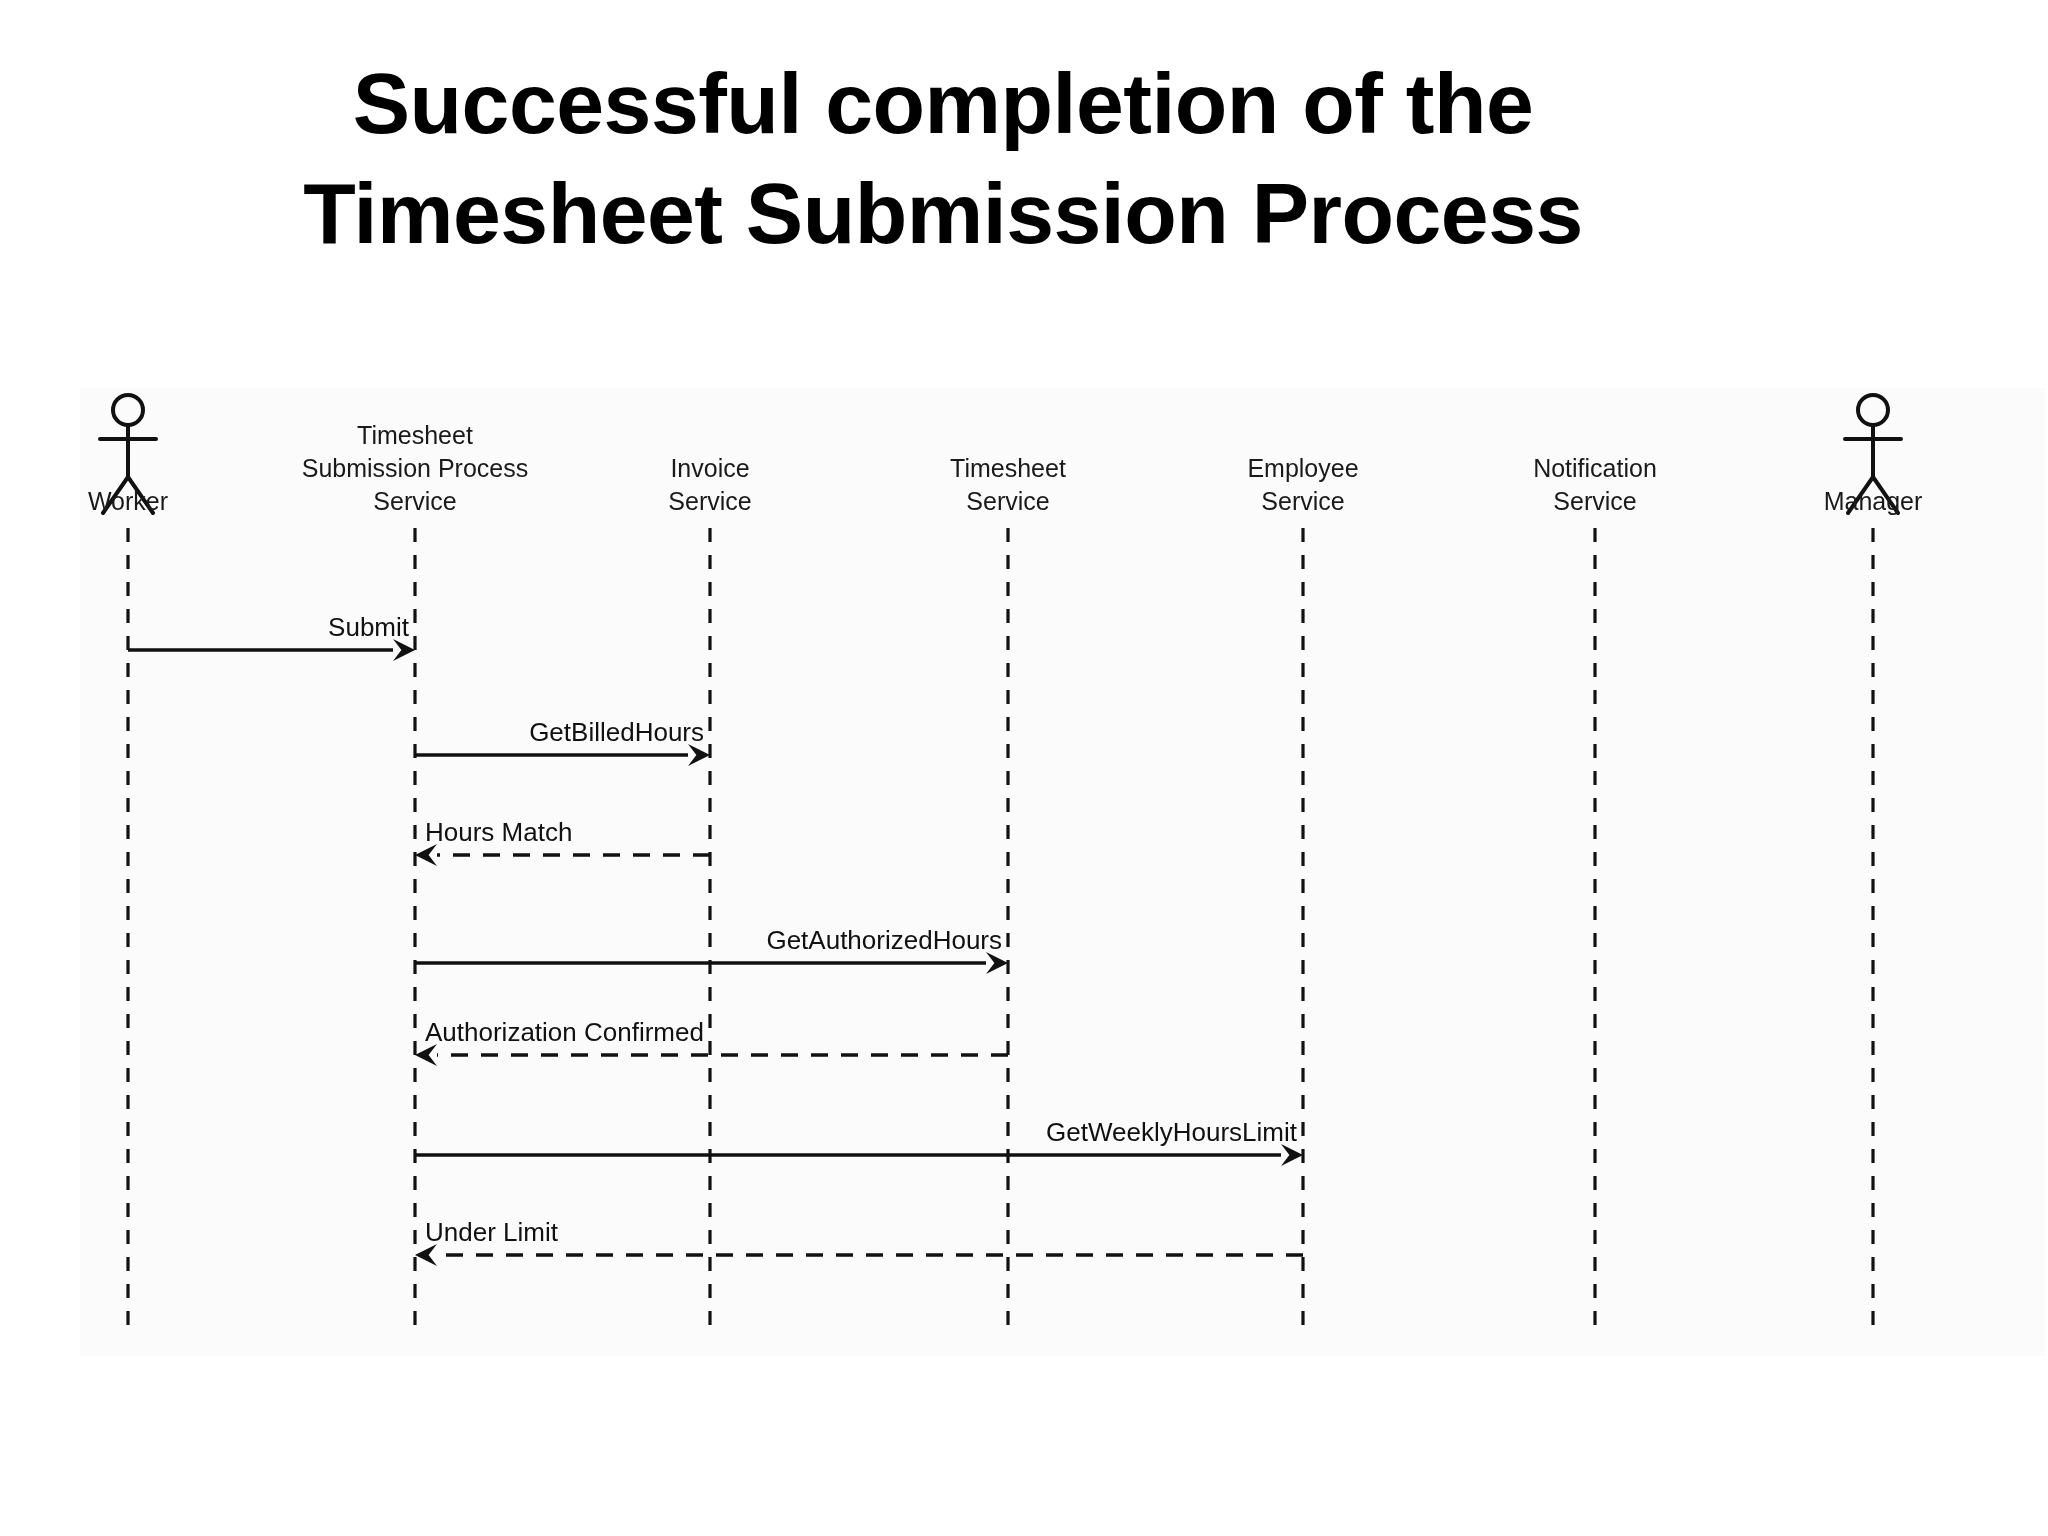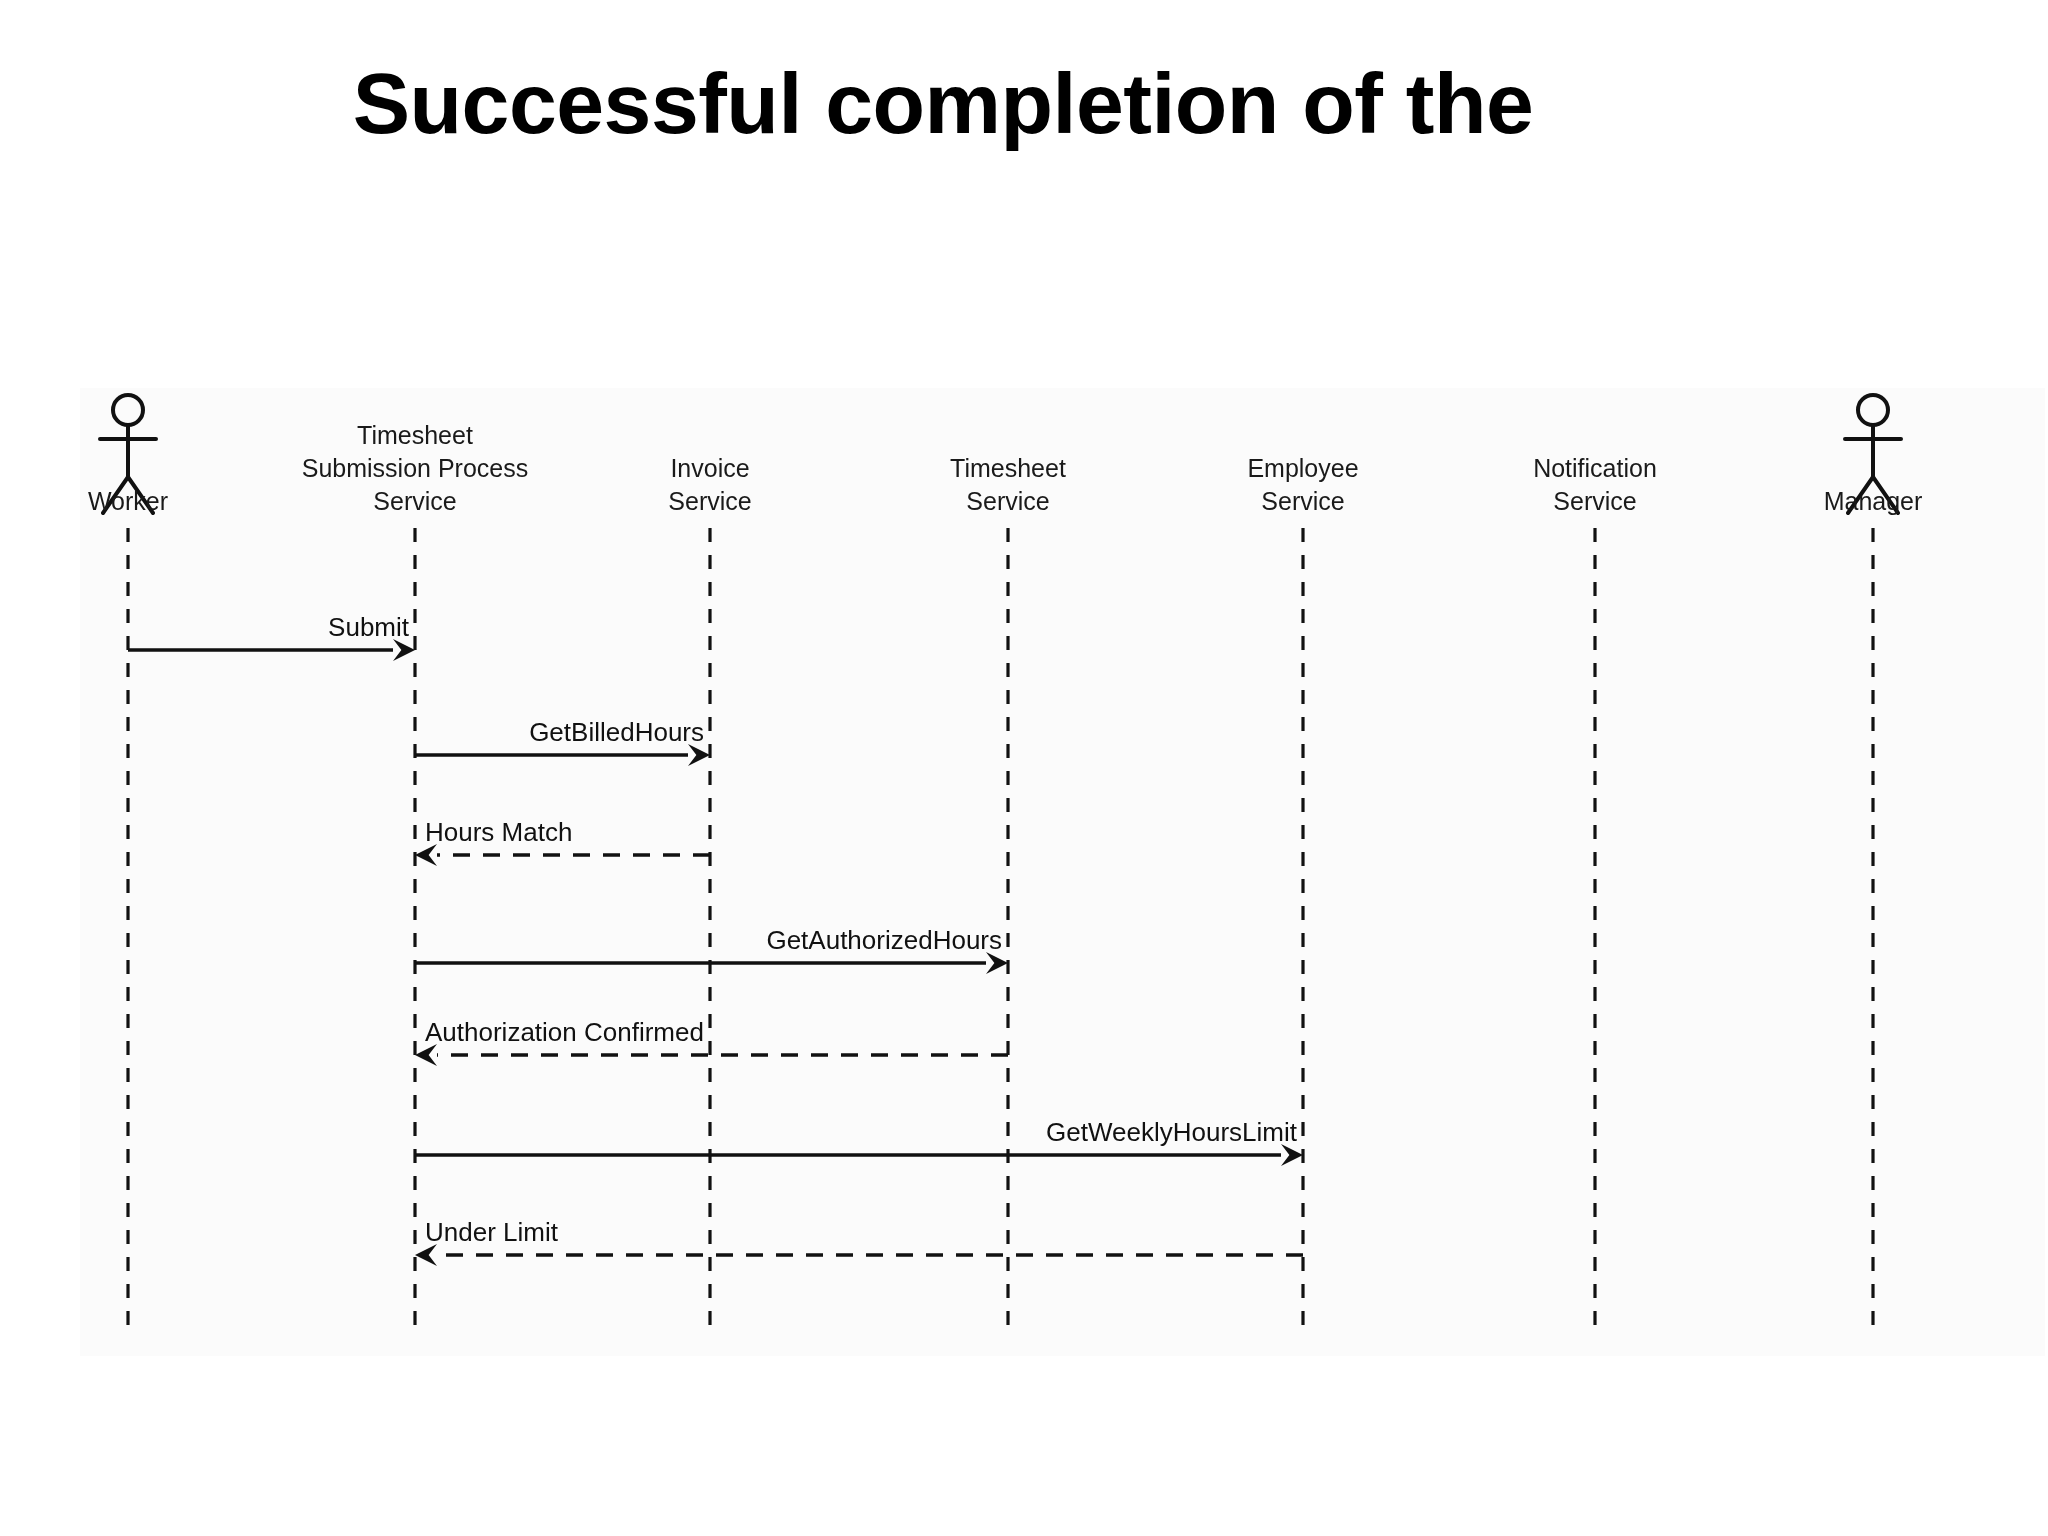--- a/index.html
+++ b/index.html
@@ -96,20 +96,21 @@
     stroke: none;
   }
 </style>
 </head>
 <body>
 
 <div id="slide">
 
   <div id="title-block">
     <div class="title-line">Successful completion of the</div>
+    <div class="title-line">Timesheet Submission Process</div>
   </div>
 
   <div id="diagram-panel">
     <svg id="diagram-svg" viewBox="0 0 1965 968">
       <defs>
         <marker id="ah-solid" viewBox="0 0 14 12" refX="13" refY="6" markerWidth="14" markerHeight="12" orient="auto-start-reverse">
           <path d="M0,0 L14,6 L0,12 L3.5,6 Z" class="arrow-head"></path>
         </marker>
       </defs>
       <g id="lifelines-group">

